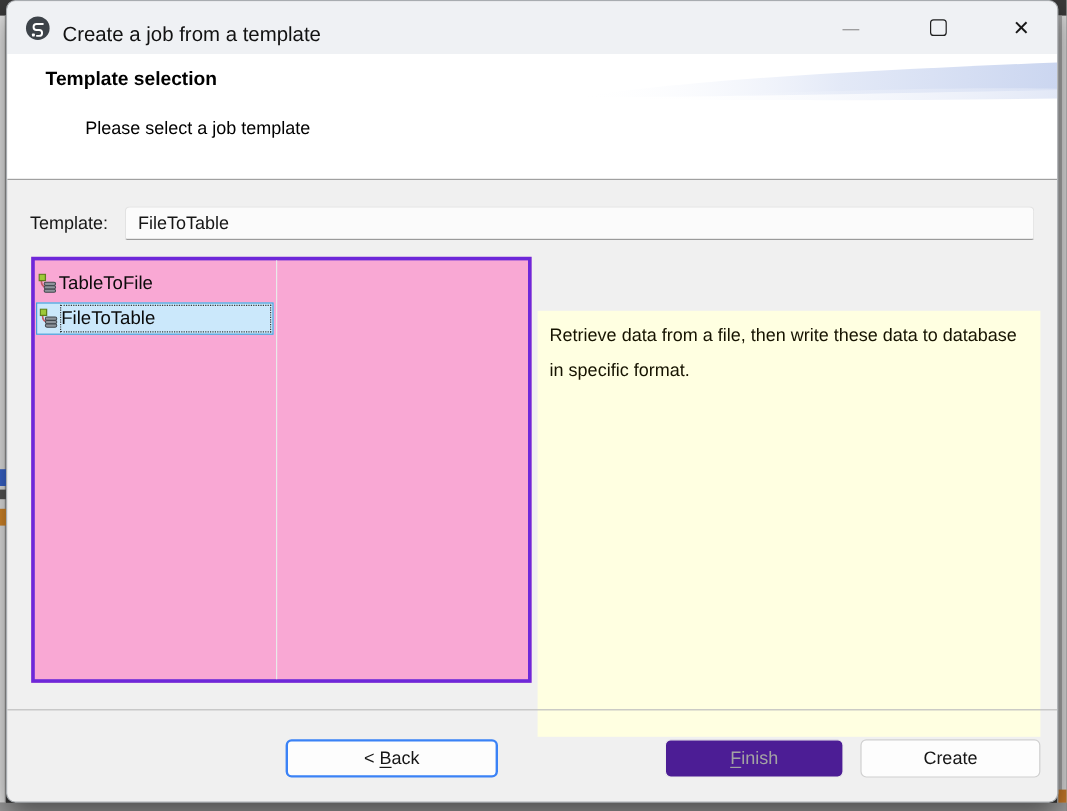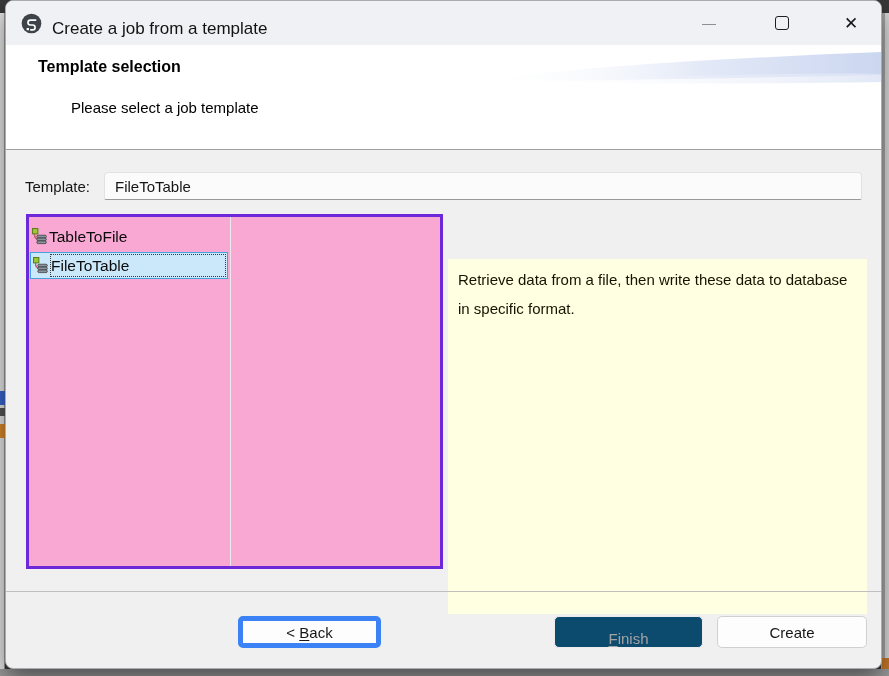--- a/index.html
+++ b/index.html
@@ -61,23 +61,23 @@
   
   .desc{position:absolute;left:442px;top:213px;width:419px;height:355px;background:#ffffe1;
         box-sizing:border-box;padding:6px 12px 0 10px;font-size:15px;line-height:29px;color:#161300;margin-top:45px;}
 
   
   .foot-sep{position:absolute;left:0;right:0;top:590px;height:1px;background:#bfbfbf;}
   .btn{position:absolute;top:615px;height:32px;border-radius:5px;font-size:15px;
        display:flex;align-items:center;justify-content:center;box-sizing:border-box;
        font-family:"Liberation Sans",sans-serif;cursor:default;}
   .btn u, .btn .mn{text-decoration:underline;text-underline-offset:2px;}
-  .btn-back{left:232px;width:143px;background:#fdfdfd;border:5px solid #3b82f6;color:#161616;}
+  .btn-back{left:232px;width:177px;background:#fdfdfd;border:2px solid #3b82f6;color:#161616;}
   .btn-next{left:385px;width:150px;background:#fdfdfd;border:2px solid #0f6cbd;color:#161616;}
-  .btn-finish{left:548px;width:149px;background:#0c4a6e;border:1px solid #ececec;color:#a3a3a3;align-items:flex-end;}
+  .btn-finish{left:548px;width:149px;background:#4c1d95;border:1px solid #ececec;color:#a3a3a3;}
   .btn-cancel{left:711px;width:150px;background:#fdfdfd;border:1px solid #d0d0d0;color:#161616;}
 </style>
 </head>
 <body>
 
 <div class="stage">
 
   <div class="bg-left"></div>
   <div class="frag" style="left:0;top:391px;width:5px;height:14px;background:#3a66d0;"></div>
   <div class="frag" style="left:0;top:408px;width:5px;height:8px;background:#565656;"></div>

